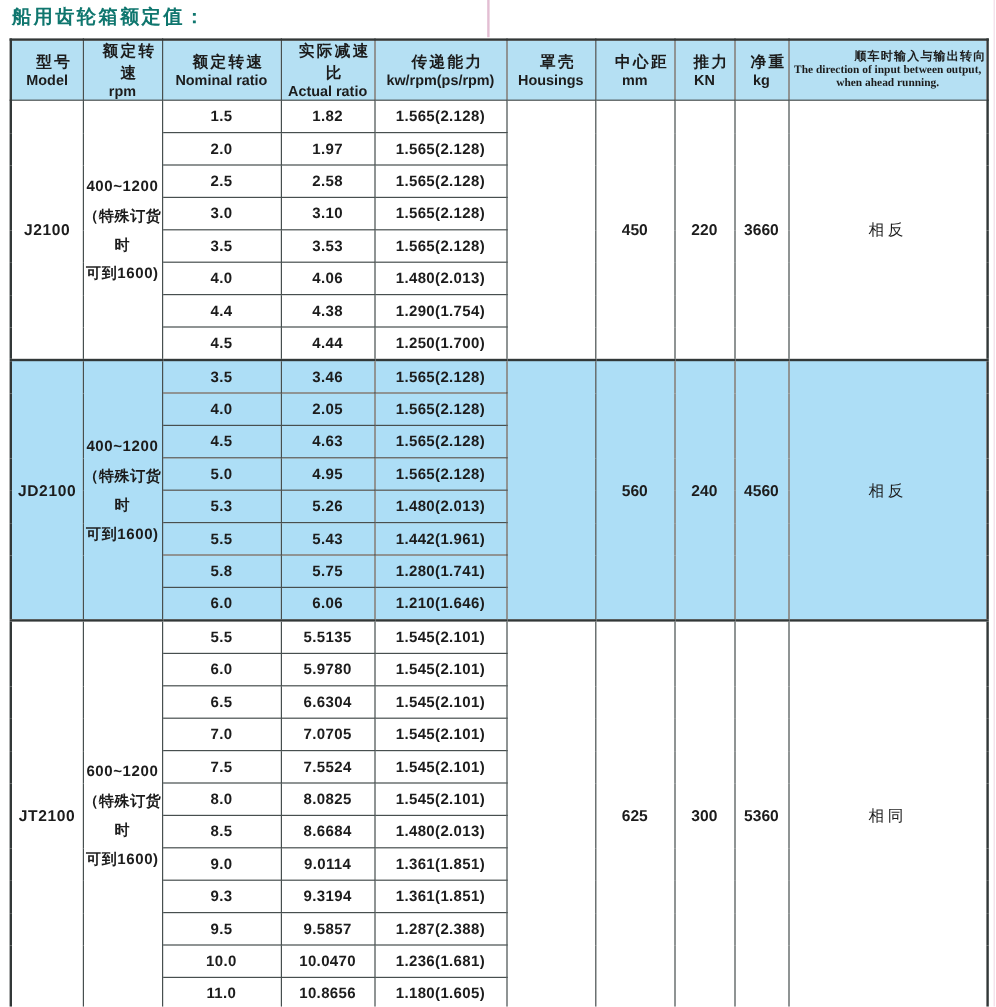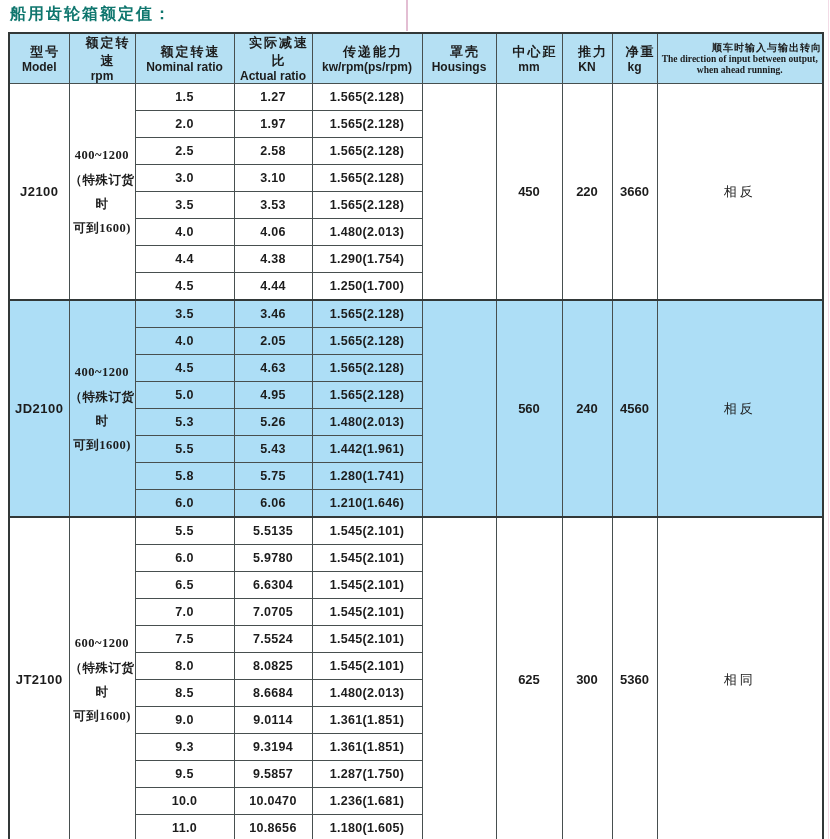--- a/index.html
+++ b/index.html
@@ -87,21 +87,21 @@
   }
   td.model-cell {
     font-size: 13px;
     font-weight: bold;
     letter-spacing: 0.5px;
   }
   td.rpm-cell {
     font-size: 12.5px;
     font-weight: bold;
   }
-  td.rpm-cell .rpm-line { line-height: 1.95; letter-spacing: 0.5px; font-family: Liberation Serif, serif; }
+  td.rpm-cell .rpm-line { line-height: 1.95; letter-spacing: 0.5px; }
   td.value-cell {
     font-size: 13px;
     font-weight: 700;
   }
   td.dir-cell {
     font-size: 13px;
     font-weight: 400;
     letter-spacing: 3px;
     border-left: 2px solid #323838;
   }
@@ -176,21 +176,21 @@
     </thead>
     <tbody>
         <tr>
           <td class="model-cell" rowspan="8">J2100</td>
           <td class="rpm-cell" rowspan="8">
             <div class="rpm-line">400~1200</div>
             <div class="rpm-line">（特殊订货时</div>
             <div class="rpm-line">可到1600)</div>
           </td>
           <td class="ratio-cell">1.5</td>
-          <td class="ratio-cell">1.27</td>
+          <td class="ratio-cell">1.82</td>
           <td class="ratio-cell">1.565(2.128)</td>
           <td class="value-cell" rowspan="8"></td>
           <td class="value-cell" rowspan="8">450</td>
           <td class="value-cell" rowspan="8">220</td>
           <td class="value-cell" rowspan="8">3660</td>
           <td class="dir-cell" rowspan="8">相反</td>
         </tr>
         <tr>
           <td class="ratio-cell">2.0</td>
           <td class="ratio-cell">1.97</td>
@@ -329,21 +329,21 @@
           <td class="ratio-cell">1.361(1.851)</td>
         </tr>
         <tr>
           <td class="ratio-cell">9.3</td>
           <td class="ratio-cell">9.3194</td>
           <td class="ratio-cell">1.361(1.851)</td>
         </tr>
         <tr>
           <td class="ratio-cell">9.5</td>
           <td class="ratio-cell">9.5857</td>
-          <td class="ratio-cell">1.287(1.750)</td>
+          <td class="ratio-cell">1.287(2.388)</td>
         </tr>
         <tr>
           <td class="ratio-cell">10.0</td>
           <td class="ratio-cell">10.0470</td>
           <td class="ratio-cell">1.236(1.681)</td>
         </tr>
         <tr>
           <td class="ratio-cell">11.0</td>
           <td class="ratio-cell">10.8656</td>
           <td class="ratio-cell">1.180(1.605)</td>

